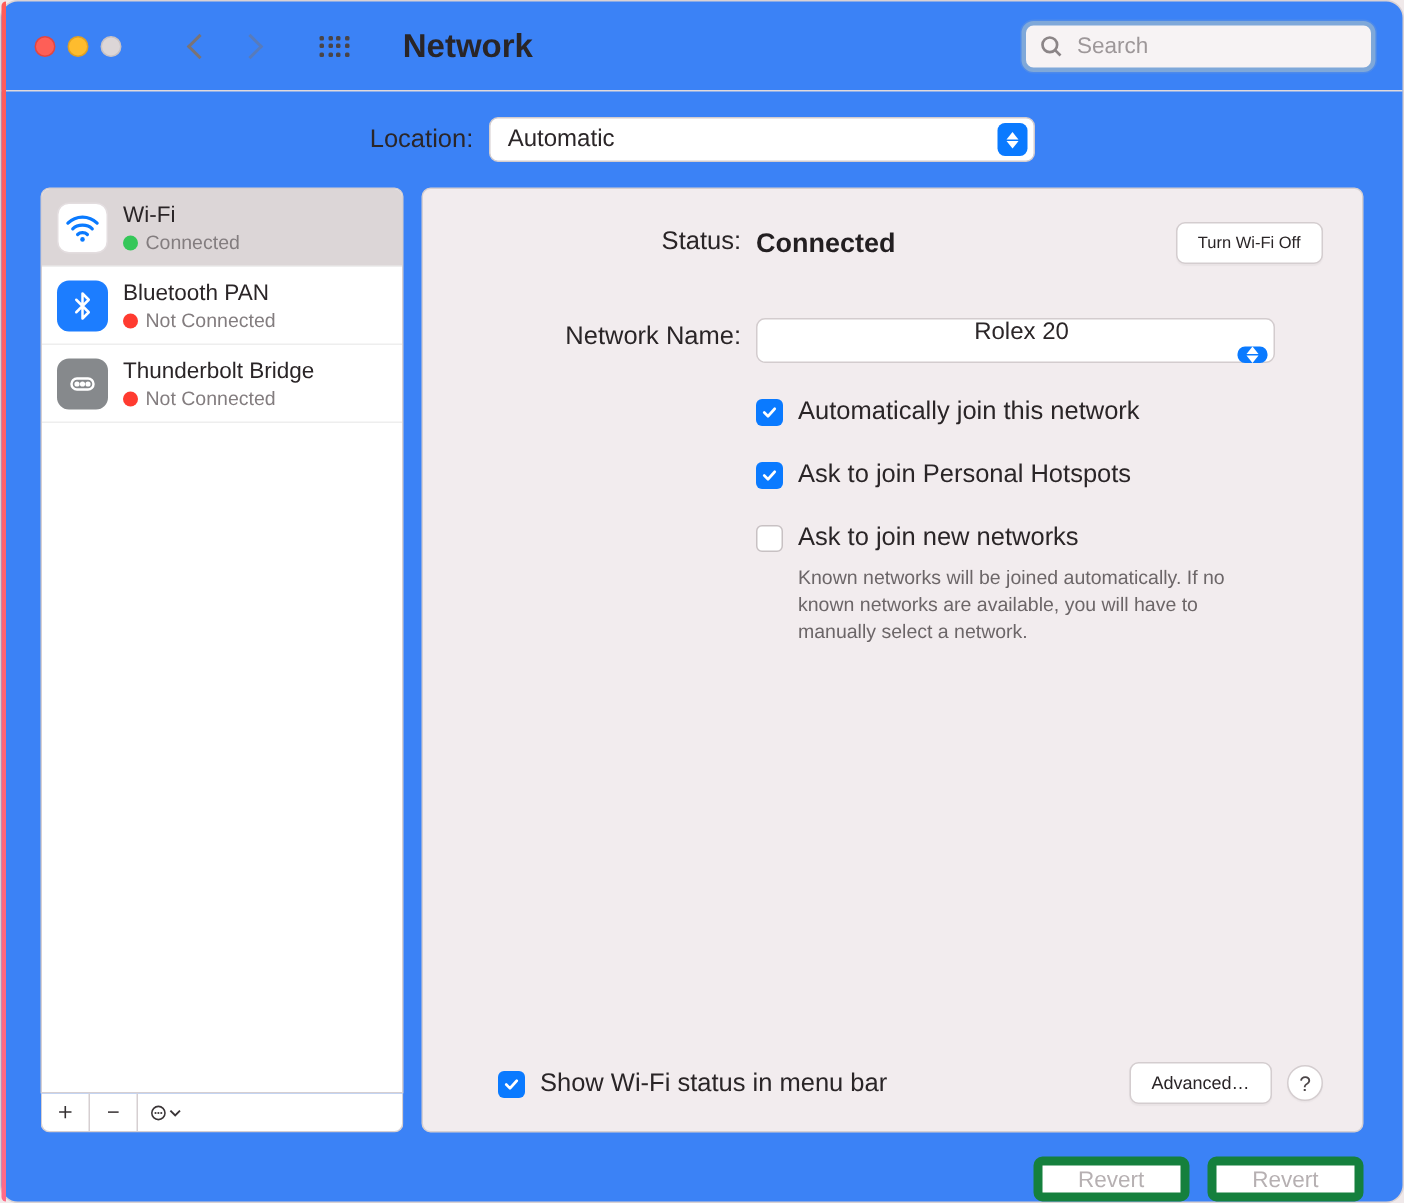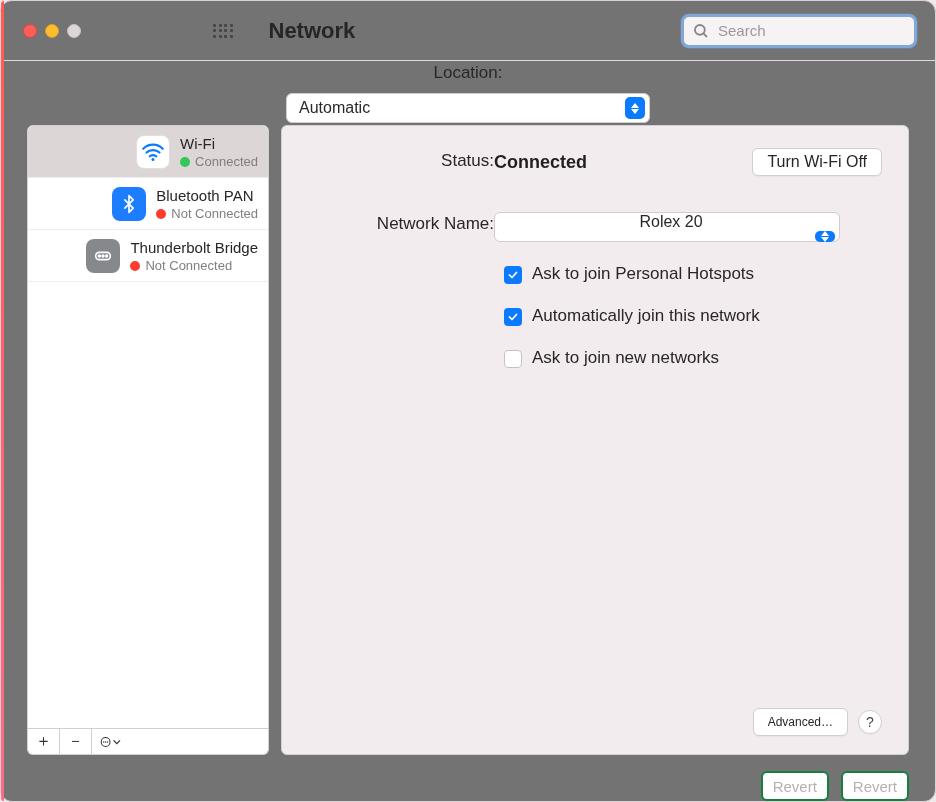--- a/index.html
+++ b/index.html
@@ -4,21 +4,21 @@
 <style>
   * { box-sizing: border-box; -webkit-font-smoothing: antialiased; }
   body {
     margin: 0; padding: 0;
     font-family: -apple-system, "Helvetica Neue", Arial, sans-serif;
     background: #f0e9ea;
     width: 936px; height: 802px; overflow: hidden;
   }
   .window {
     width: 936px; height: 802px;
-    background: #737373;
+    background: #3b82f6;
     border-radius: 12px;
     border: 1px solid #d9d1d3;
     display: flex; flex-direction: column;
     position: relative;
   }
   .window::before {
     content:"";
     position:absolute; left:0; top:0; bottom:0; width:3px;
     background: linear-gradient(180deg,#ff5b58 0%,#ff6b88 100%);
     border-top-left-radius:12px; border-bottom-left-radius:12px;
@@ -48,21 +48,21 @@
     width:236px; height:34px;
     border:3px solid #7fa8d9; border-radius:8px;
     background:#f7f3f4;
     display:flex;align-items:center;padding:0 8px;gap:6px;
     box-shadow:0 0 0 1px rgba(120,160,210,.3);
   }
   .search svg{flex:none;}
   .search input{border:none;outline:none;background:transparent;font-size:15px;color:#555;width:100%;}
   .search input::placeholder{color:#9d9799;}
   
-  .loc-row{height:64px;display:flex;align-items:center;justify-content:center;gap:10px;flex-direction:column;}
+  .loc-row{height:64px;display:flex;align-items:center;justify-content:center;gap:10px;}
   .loc-label{font-size:17px;color:#2b2628;}
   .select{
     height:30px; background:#fff; border:1px solid #d3ccce; border-radius:6px;
     display:flex;align-items:center;padding:0 4px 0 12px;font-size:16px;color:#2b2628;
     position:relative;
     text-align:center;
   }
   .sel-arrows{
     width:20px;height:22px;background:#0a7aff;border-radius:5px;
     display:flex;flex-direction:column;align-items:center;justify-content:center;gap:1px;
@@ -75,21 +75,20 @@
   
   .mainarea{display:flex;padding:0 26px 0 26px;gap:12px;flex:1;}
   .sidewrap{width:242px;display:flex;flex-direction:column;}
   .sidebar{
     flex:1;background:#fff;border:1px solid #d6cfd1;border-radius:6px 6px 0 0;
     overflow:hidden;
   }
   .sb-item{
     display:flex;align-items:center;gap:10px;padding:9px 10px 8px 10px;
     border-bottom:1px solid #eee;
-    justify-content:flex-end;
   }
   .sb-item.selected{background:#dcd6d7;}
   .sb-icon{width:34px;height:34px;border-radius:8px;display:flex;align-items:center;justify-content:center;flex:none;}
   .sb-icon.wifi{background:#fff;border:1px solid #e3dddf;}
   .sb-icon.bt{background:#1c7dff;}
   .sb-icon.tb{background:#86898c;}
   .sb-text{display:flex;flex-direction:column;gap:2px;}
   .sb-name{font-size:15px;color:#2a2527;}
   .sb-status{font-size:13px;color:#837d7f;display:flex;align-items:center;gap:5px;}
   .dot{width:10px;height:10px;border-radius:50%;}
@@ -98,29 +97,29 @@
   .sb-footer{
     height:26px;border:1px solid #d6cfd1;border-top:none;border-radius:0 0 6px 6px;
     background:#fff;display:flex;align-items:stretch;
   }
   .sb-fbtn{width:32px;display:flex;align-items:center;justify-content:center;border-right:1px solid #d6cfd1;font-size:16px;color:#353032;}
   .sb-fbtn.last{border-right:none;flex:0 0 40px;}
   .sb-spacer{flex:1;}
   
   .details{flex:1;background:#f2ecee;border:1px solid #d6cfd1;border-radius:6px;
     display:flex;flex-direction:column;padding:22px 26px 18px 26px;min-height:560px;position:relative;}
-  .row{display:flex;gap:0;}
+  .row{display:flex;gap:10px;}
   .lbl-col{width:186px;text-align:right;font-size:17px;color:#2a2527;padding-top:2px;}
   .val-col{flex:1;}
   .status-row .lbl-col{padding-top:3px;}
   .status-head{display:flex;align-items:center;}
   .status-val{font-size:18px;font-weight:700;color:#231f21;}
   .tog-btn{
     margin-left:auto;height:28px;padding:0 14px;background:#fff;
-    border:1px solid #d4cdcf;border-radius:6px;font-size:16px;color:#2a2527;
+    border:1px solid #d4cdcf;border-radius:6px;font-size:11px;color:#2a2527;
     box-shadow:0 1px 1px rgba(0,0,0,.04);
   }
   .status-msg{font-size:14px;color:#615b5d;margin-top:9px;max-width:340px;line-height:1.4;}
   .netname-row{margin-top:36px;}
   .nn-select{width:346px;flex-direction:column;}
   .chk-row{display:flex;align-items:flex-start;gap:10px;margin-left:196px;margin-top:22px;font-size:17px;color:#2a2527;}
   .chk{width:18px;height:18px;border-radius:4px;flex:none;display:flex;align-items:center;justify-content:center;margin-top:2px;}
   .chk.on{background:#0a7aff;}
   .chk.off{background:#fff;border:1px solid #c8c1c3;}
   .chk svg{display:block;}
@@ -130,21 +129,21 @@
   .adv-btn{
     margin-left:auto;height:28px;padding:0 14px;background:#fff;border:1px solid #d4cdcf;
     border-radius:6px;font-size:12px;color:#2a2527;box-shadow:0 1px 1px rgba(0,0,0,.04);
   }
   .help-btn{
     width:24px;height:24px;border-radius:50%;background:#fff;border:1px solid #d4cdcf;
     display:flex;align-items:center;justify-content:center;font-size:14px;color:#4b4547;
     box-shadow:0 1px 1px rgba(0,0,0,.04);
   }
   .bottom-btns{display:flex;justify-content:flex-end;gap:12px;padding:16px 26px 0 26px;}
-  .b-btn{height:30px;padding:0 10px;background:#fff;border:2px solid #15803d;border-radius:6px;
+  .b-btn{height:30px;padding:0 24px;background:#fff;border:6px solid #15803d;border-radius:6px;
     font-size:15px;color:#b6b0b2;}
   svg{display:block;}
 </style>
 </head>
 <body>
 
 <div class="window">
 
   <div class="toolbar">
     <div class="traffic">
@@ -295,38 +294,47 @@
           </div>
         </div>
       </div>
 
       <div class="chk-row">
         <div class="chk on">
             <svg width="12" height="12" viewBox="0 0 24 24" stroke="#fff" stroke-width="3.5" fill="none" stroke-linecap="round" stroke-linejoin="round">
               <path d="M5 12 L10 17 L19 7"></path>
             </svg>
           </div>
-        <span>Ask to join Personal Hotspots</span>
+        <span>Automatically join this network</span>
       </div>
 
       <div class="chk-row">
         <div class="chk on">
             <svg width="12" height="12" viewBox="0 0 24 24" stroke="#fff" stroke-width="3.5" fill="none" stroke-linecap="round" stroke-linejoin="round">
               <path d="M5 12 L10 17 L19 7"></path>
             </svg>
           </div>
-        <span>Automatically join this network</span>
+        <span>Ask to join Personal Hotspots</span>
       </div>
 
       <div class="chk-row">
         <div class="chk off"></div>
         <span>Ask to join new networks</span>
       </div>
+      <div class="chk-help">Known networks will be joined automatically. If no known networks are available, you will have to manually select a network.</div>
 
       <div class="details-footer">
+        <div class="chk-row" style="margin-left:24px;">
+          <div class="chk on">
+              <svg width="12" height="12" viewBox="0 0 24 24" stroke="#fff" stroke-width="3.5" fill="none" stroke-linecap="round" stroke-linejoin="round">
+                <path d="M5 12 L10 17 L19 7"></path>
+              </svg>
+            </div>
+          <span>Show Wi-Fi status in menu bar</span>
+        </div>
         <button class="adv-btn">Advanced…</button>
         <div class="help-btn">
             <span>?</span>
           </div>
       </div>
     </div>
   </div>
 
   <div class="bottom-btns">
     <button class="b-btn">Revert</button>

